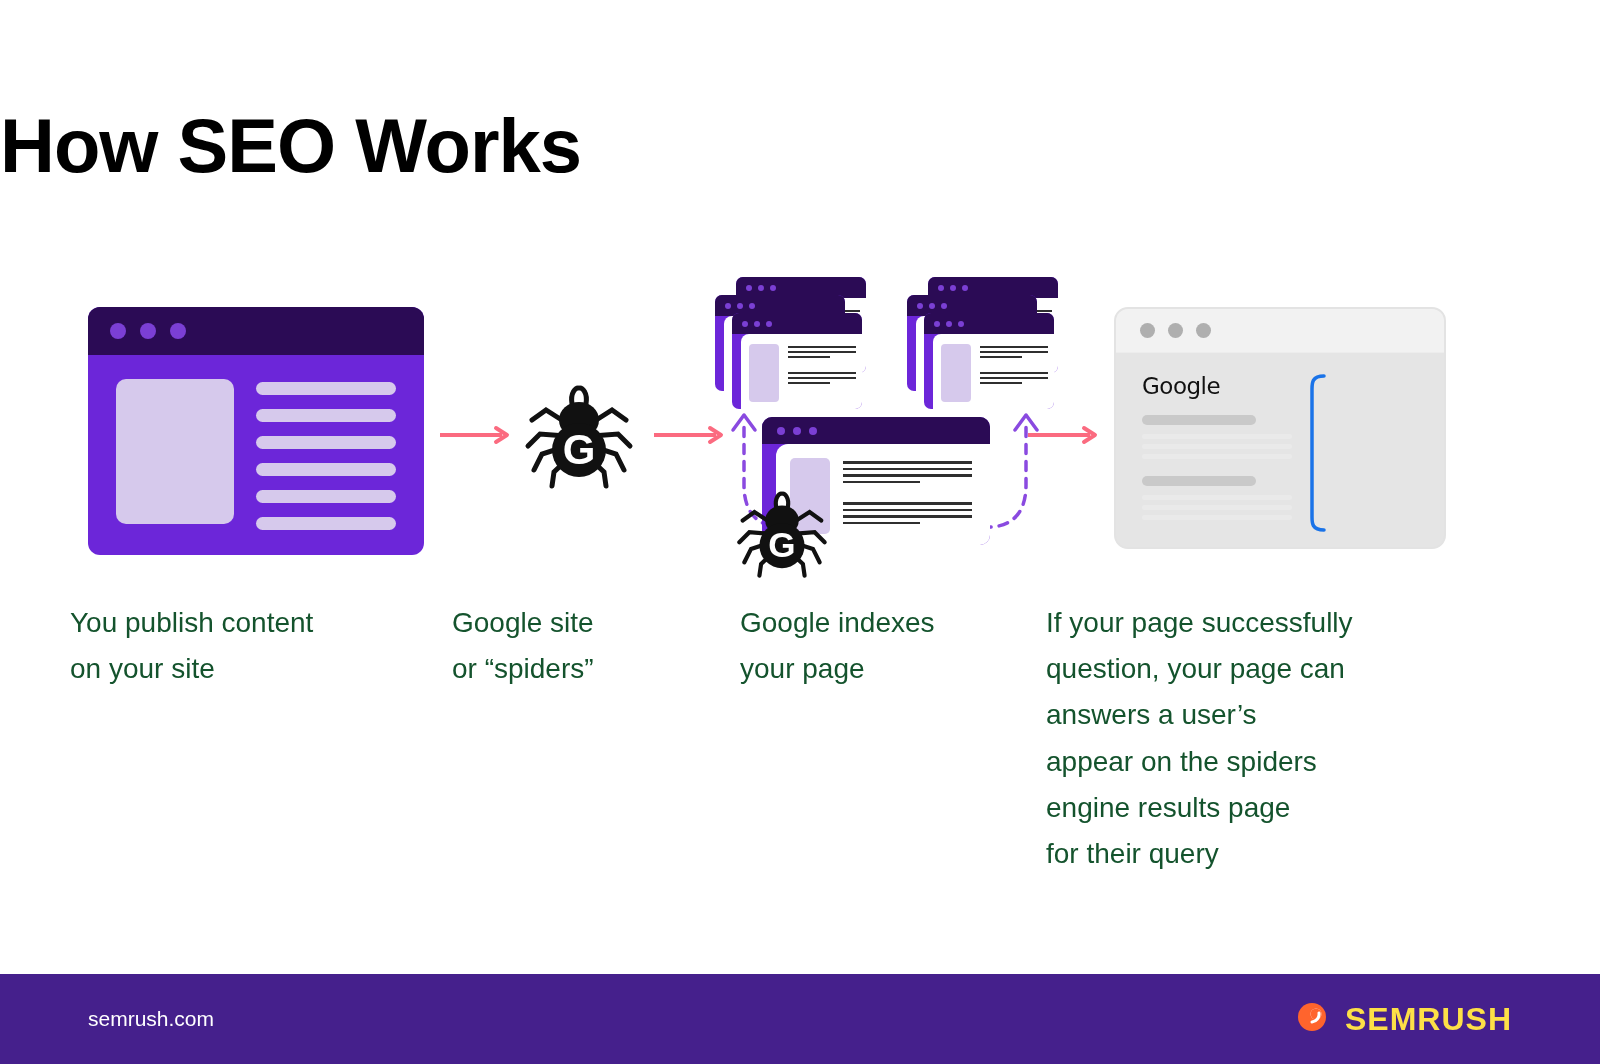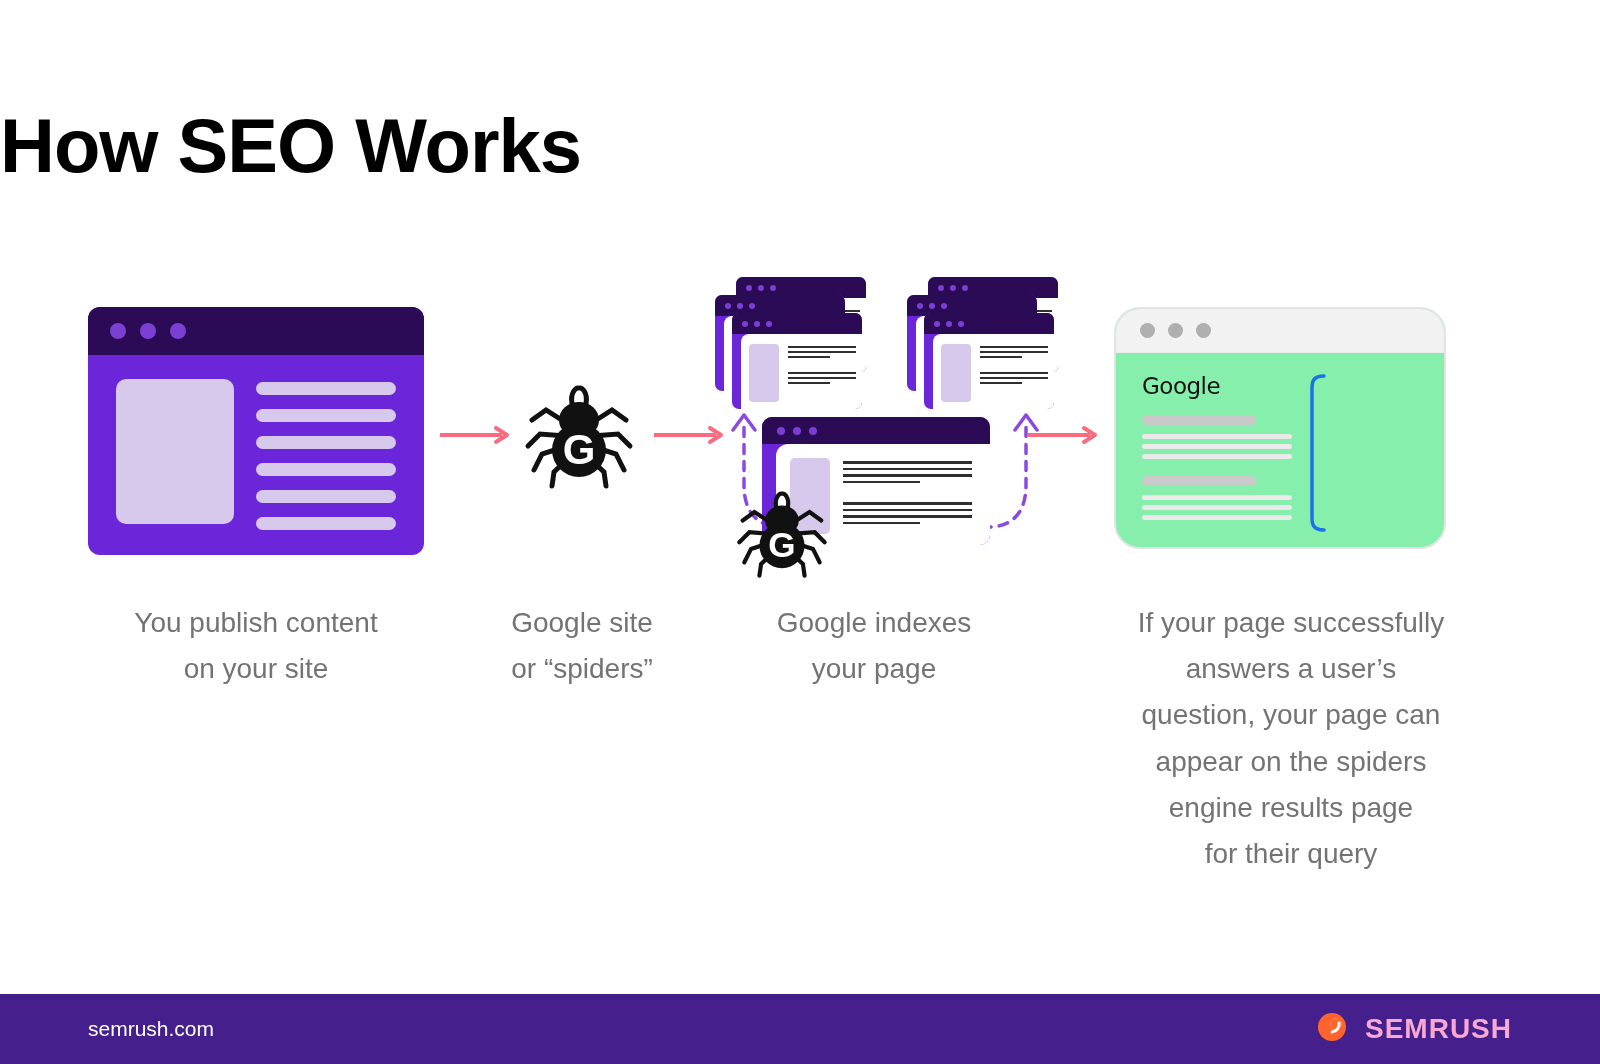--- a/index.html
+++ b/index.html
@@ -69,51 +69,51 @@
   .win3 .lines { flex: 1; display: flex; flex-direction: column; gap: 4px; padding-top: 3px; padding-right: 18px; }
   .win3 .lines i { display: block; height: 2.5px; background: #2f2f2f; }
   .win3 .lines i.short { width: 60%; }
   .win3 .lines .gap { height: 11px; background: transparent; }
 
   
   .dashcurve { position: absolute; }
 
   
   .serp { position: absolute; left: 1114px; top: 42px; width: 332px; height: 242px;
-          border: 2px solid #E3E3E3; border-radius: 26px; background: #86efac; overflow: hidden; }
+          border: 2px solid #E3E3E3; border-radius: 14px; background: #e5e5e5; overflow: hidden; }
   .serp .bar { height: 44px; background: #F2F2F2; display: flex; align-items: center; gap: 13px; padding-left: 24px;
                border-bottom: 1px solid #EDEDED; }
   .serp .sdot { width: 15px; height: 15px; border-radius: 50%; background: #AFAFAF; }
   .serp .content { display: flex; padding: 22px 0 0 26px; }
   .serp .results { width: 150px; }
   .serp .glogo { font-size: 23px; font-weight: 400; color: #111; letter-spacing: -0.5px;
                  font-family: "DejaVu Sans", sans-serif; line-height: 1; margin-bottom: 17px; }
   .serp .rblock { margin-bottom: 17px; }
   .serp .rtitle { width: 76%; height: 10px; border-radius: 5px; background: #C9C9C9; margin-bottom: 9px; }
   .serp .rline { width: 100%; height: 5px; border-radius: 3px; background: #EAEAEA; margin-bottom: 5px; }
   .serp .bracket { margin-left: 10px; margin-top: -2px; }
   .serp .serplabel { margin-left: 12px; text-align: center; padding-top: 26px; }
   .serp .serp-title { font-size: 27px; font-weight: 700; color: #1A73E8; letter-spacing: 0.5px; }
   .serp .serp-sub { font-size: 14px; color: #1A73E8; line-height: 1.45; margin-top: 6px; }
 
   
   .captions { position: absolute; top: 600px; left: 0; width: 1600px; }
-  .cap { position: absolute; text-align: center; font-size: 28px; line-height: 1.65; color: #737373; }
+  .cap { position: absolute; text-align: left; font-size: 28px; line-height: 1.65; color: #14532d; }
   .cap1 { left: 70px;   width: 372px; }
   .cap2 { left: 452px;  width: 260px; }
   .cap3 { left: 740px;  width: 268px; }
   .cap4 { left: 1046px; width: 490px; }
 
   
-  .footer { position: absolute; left: 0; bottom: 0; width: 1600px; height: 70px; background: #45208C; }
+  .footer { position: absolute; left: 0; bottom: 0; width: 1600px; height: 90px; background: #45208C; }
   .footer .url { position: absolute; left: 88px; top: 50%; transform: translateY(-50%);
                  color: #ffffff; font-size: 21px; }
   .footer .brand { position: absolute; right: 88px; top: 50%; transform: translateY(-50%);
                    display: flex; align-items: center; gap: 14px; }
-  .footer .brandtext { color: #f9a8d4; font-size: 28px; font-weight: 700; letter-spacing: 1px; }
+  .footer .brandtext { color: #fde047; font-size: 32px; font-weight: 700; letter-spacing: 1px; }
 </style>
 </head>
 <body>
 
 <div class="page">
 
   <div class="title">How SEO Works</div>
 
   <div class="stage">
 
@@ -400,22 +400,22 @@
     <div class="cap cap2">
       <div>Google site</div>
       <div>or “spiders”</div>
     </div>
     <div class="cap cap3">
       <div>Google indexes</div>
       <div>your page</div>
     </div>
     <div class="cap cap4">
       <div>If your page successfully</div>
+      <div>question, your page can</div>
       <div>answers a user’s</div>
-      <div>question, your page can</div>
       <div>appear on the spiders</div>
       <div>engine results page</div>
       <div>for their query</div>
     </div>
   </div>
 
   <div class="footer">
     <div class="url">semrush.com</div>
     <div class="brand">
       <span>

